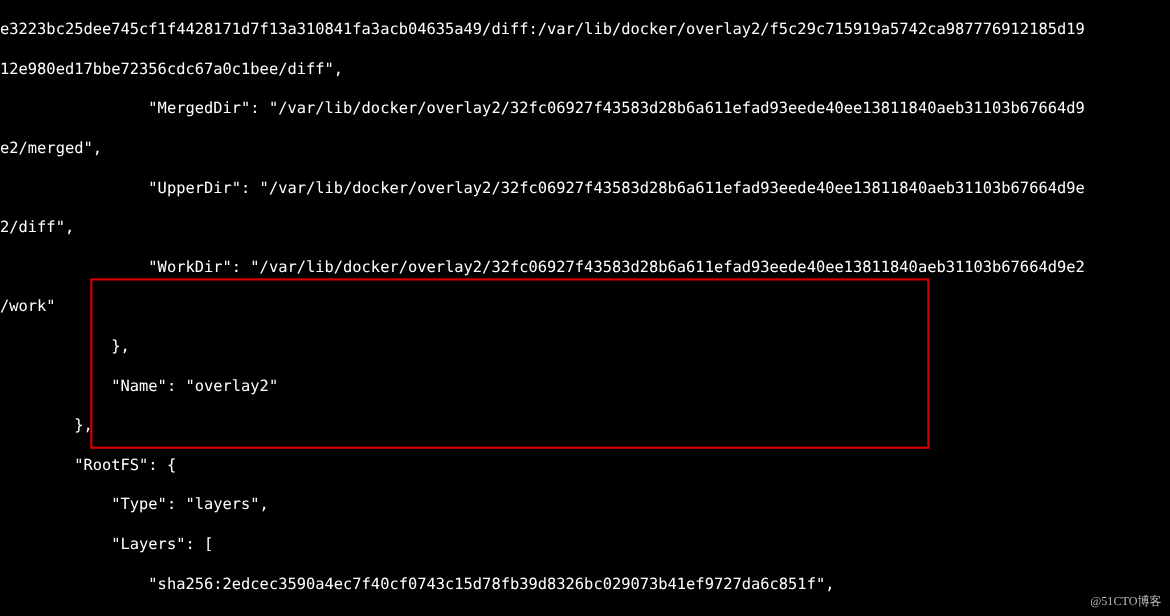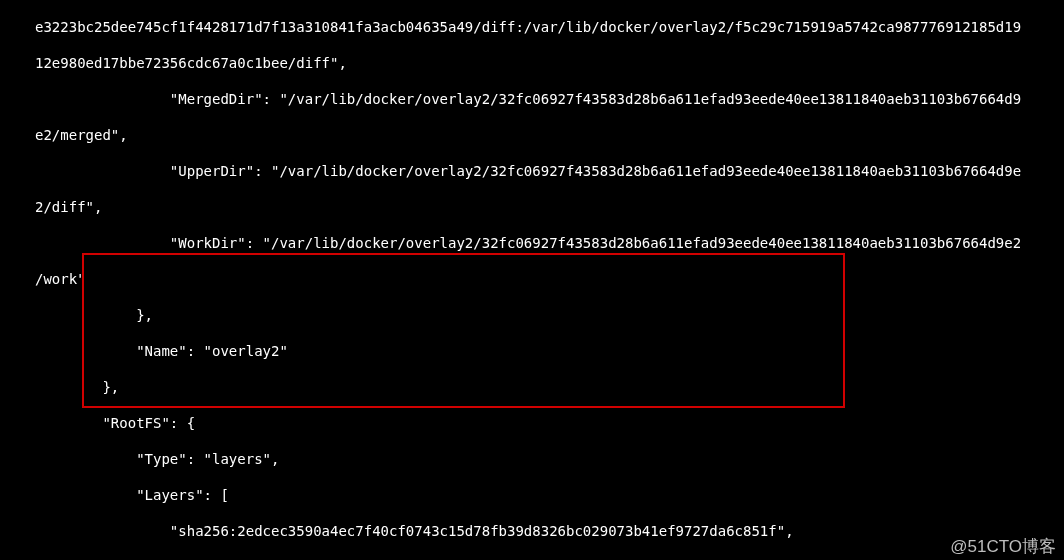--- a/index.html
+++ b/index.html
@@ -1,20 +1,20 @@
 <!DOCTYPE html>
 <html><head>
 <meta charset="utf-8">
 <style>
   * { margin: 0; padding: 0; box-sizing: border-box; }
   html, body { width: 1064px; height: 560px; background: #000; overflow: hidden; font-family: "DejaVu Sans Mono", Menlo, Consolas, monospace; font-size: 14px; line-height: 18px; color: #fff; }
   .term { padding: 0; white-space: pre; letter-spacing: 0px; }
   .highlight-box { position: absolute; left: 82px; top: 253px; width: 763px; height: 155px; border: 2px solid #d10000; pointer-events: none; }
-  .watermark { position: absolute; right: 8px; bottom: 4px; font-size: 17px; color: #bdbdbd; font-family: Liberation Sans, sans-serif; }
-  .line { display: block; padding-left: 35px; }
+  .watermark { position: absolute; right: 8px; bottom: 4px; font-size: 11px; color: #bdbdbd; font-family: Liberation Serif, serif; }
+  .line { display: block; }
 </style>
 </head>
 <body>
 
 <div class="term">
 <span class="line">e3223bc25dee745cf1f4428171d7f13a310841fa3acb04635a49/diff:/var/lib/docker/overlay2/f5c29c715919a5742ca987776912185d19</span>
 <span class="line">12e980ed17bbe72356cdc67a0c1bee/diff",</span>
 <span class="line">                "MergedDir": "/var/lib/docker/overlay2/32fc06927f43583d28b6a611efad93eede40ee13811840aeb31103b67664d9</span>
 <span class="line">e2/merged",</span>
 <span class="line">                "UpperDir": "/var/lib/docker/overlay2/32fc06927f43583d28b6a611efad93eede40ee13811840aeb31103b67664d9e</span>

